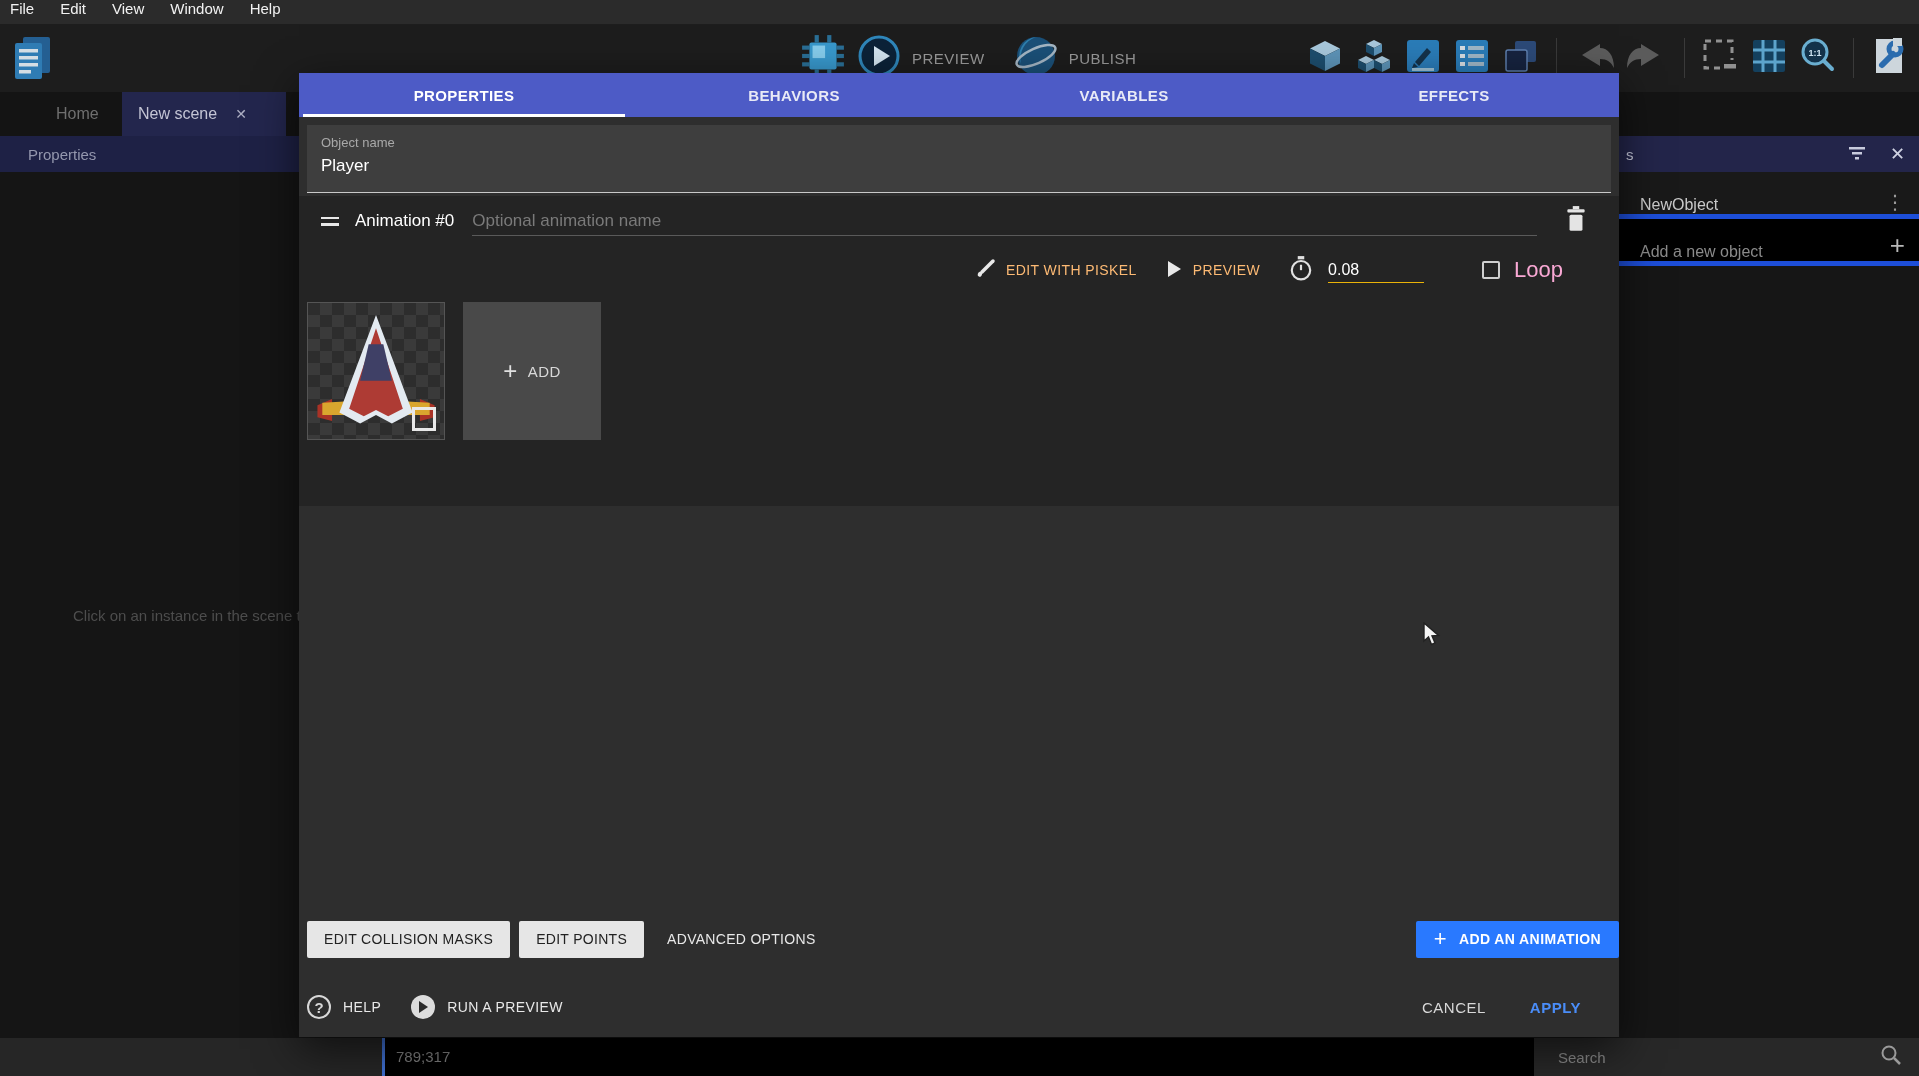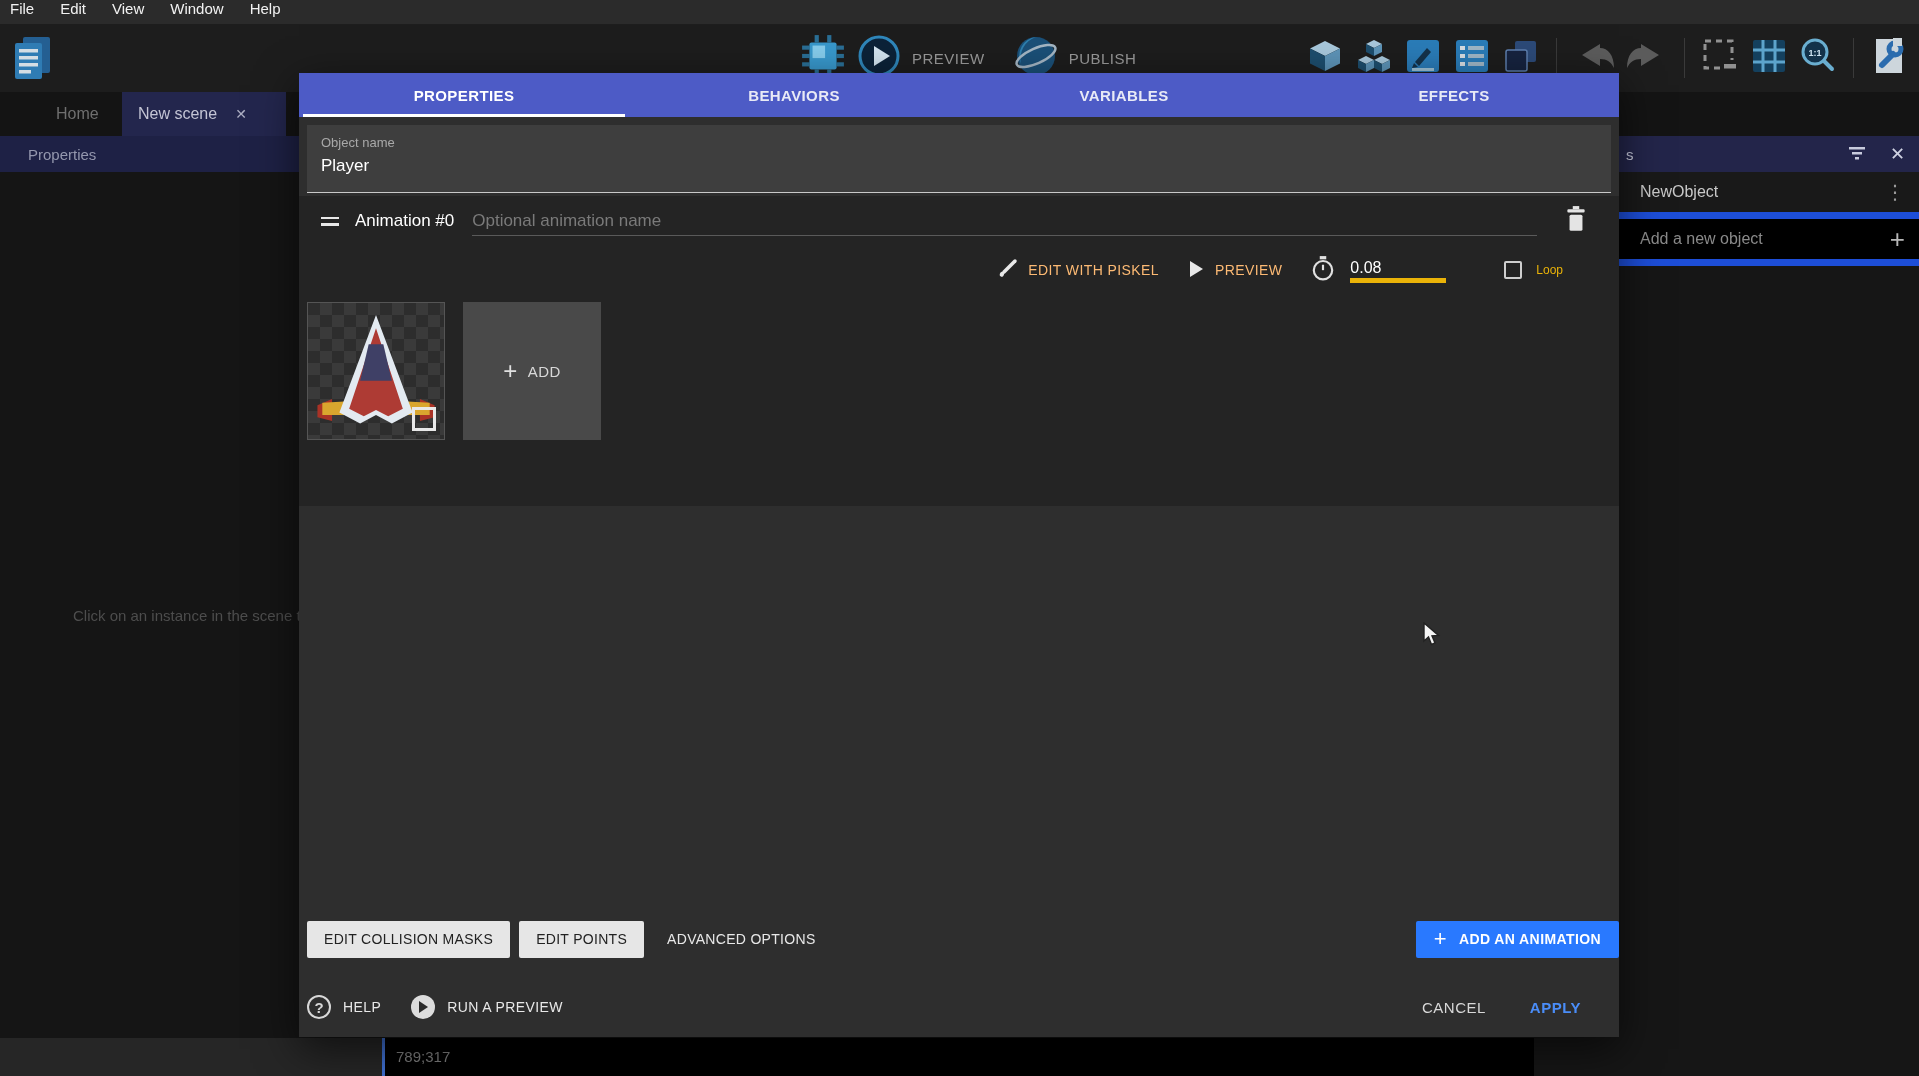--- a/index.html
+++ b/index.html
@@ -40,22 +40,22 @@
   .canvas-strip { position:absolute; left:382px; top:1038px; width:1152px; height:38px; background:#000; }
   .canvas-edge { position:absolute; left:0; top:0; width:3px; height:38px; background:#3f6fd0; }
   .scene-coords { position:absolute; left:14px; top:10px; color:#7e7e7e; font-size:15px; }
 
   
   .right-panel { position:absolute; left:1612px; top:136px; width:307px; bottom:38px; background:#161616; }
   .rp-header { position:absolute; left:0; top:0; width:100%; height:36px; background:#23254a;
                display:flex; align-items:center; padding:0 14px; color:#c6c8da; font-size:15px; }
   .rp-header .spacer { flex:1; }
   .rp-close { color:#cfd2e2; font-size:18px; margin-left:22px; }
-  .rp-row { position:absolute; left:0; width:100%; height:47px; display:flex; align-items:center;
-            padding:0 14px 0 28px; border-bottom:7px solid #1d4ed8; background:#191919; }
+  .rp-row { position:absolute; left:0; width:100%; height:47px; display:flex; align-items:flex-end;
+            padding:0 14px 0 28px; border-bottom:5px solid #1d4ed8; background:#191919; }
   .rp-row1 { top:36px; }
   .rp-row2 { top:83px; background:#000000; }
   .rp-name { color:#c9c9c9; font-size:16px; flex:1; }
   .rp-add { color:#8a8a8a; font-size:16px; flex:1; }
   .kebab { color:#9b9b9b; font-size:20px; letter-spacing:0; }
   .rp-plus { color:#b8b8b8; font-size:26px; font-weight:300; }
 
   
   .search-bar { position:absolute; left:1534px; top:1038px; width:385px; height:38px; background:#282828;
                 display:flex; align-items:center; padding:0 16px 0 24px; }
@@ -83,25 +83,25 @@
   .drag-handle { width:18px; margin-right:16px; }
   .drag-handle div { height:2.5px; background:#e8e8e8; margin:4px 0; }
   .anim-title { color:#ffffff; font-size:17px; margin-right:18px; white-space:nowrap; }
   .anim-name-input { flex:1; background:transparent; border:none; border-bottom:1px solid #5a5a5a; outline:none;
                      color:#e8e8e8; font-size:17px; height:30px; font-family:"Liberation Sans",sans-serif; margin-right:26px; }
   .anim-name-input::placeholder { color:#7a7a7a; }
   .anim-row2 { position:absolute; left:0; top:52px; width:100%; height:44px; display:flex; align-items:center;
                justify-content:flex-end; padding-right:56px; gap:14px; }
   .mini-btn { display:flex; align-items:center; gap:10px; color:#fdba74; font-size:14px; letter-spacing:0.4px;
               margin-right:14px; white-space:nowrap; }
-  .time-input { width:96px; background:transparent; border:none; border-bottom:5px solid #eab308; outline:none;
+  .time-input { width:96px; background:transparent; border:none; border-bottom:1px solid #eab308; outline:none;
                 color:#fff; font-size:16px; height:26px; font-family:"Liberation Sans",sans-serif; }
   .loop-wrap { display:flex; align-items:center; gap:14px; margin-left:44px; }
   .checkbox { width:18px; height:18px; border:2px solid #cfcfcf; border-radius:2px; }
-  .loop-label { color:#eab308; font-size:12px; }
+  .loop-label { color:#f9a8d4; font-size:22px; }
 
   .thumb-row { position:absolute; left:8px; top:106px; display:flex; gap:18px; }
   .sprite-tile { position:relative; width:138px; height:138px; border:1px solid #555;
                  background:repeating-conic-gradient(#3a3a3a 0% 25%, #2d2d2d 0% 50%) 0 0 / 24px 24px; }
   .sprite-tile svg { position:absolute; left:7px; top:7px; }
   .tile-check { position:absolute; right:8px; bottom:8px; width:24px; height:24px; border:3px solid #e8e8e8; }
   .add-tile { width:138px; height:138px; background:#494949; display:flex; align-items:center; justify-content:center;
               gap:10px; color:#d8d8d8; font-size:15px; letter-spacing:0.5px; }
   .add-tile .plus { font-size:24px; font-weight:300; color:#e0e0e0; }
 
@@ -337,20 +337,29 @@
     <div class="rp-row rp-row1">
       <span class="rp-name">NewObject</span>
       <span class="kebab">⋮</span>
     </div>
     <div class="rp-row rp-row2">
       <span class="rp-add">Add a new object</span>
       <span class="rp-plus">+</span>
     </div>
   </div>
 
+  <div class="search-bar">
+    <input class="search-input" type="text" placeholder="Search" style="">
+    <span>
+      <svg width="24" height="24" viewBox="0 0 24 24">
+        <circle cx="10" cy="10" r="6.5" fill="none" stroke="#9a9a9a" stroke-width="2"></circle>
+        <line x1="15" y1="15" x2="21" y2="21" stroke="#9a9a9a" stroke-width="2.5"></line>
+      </svg>
+    </span>
+  </div>
 
   <div class="dialog">
 
     <div class="dlg-tabs">
       <div class="dlg-tab active">
         <span>PROPERTIES</span>
       </div>
       <div class="dlg-tab">
         <span>BEHAVIORS</span>
       </div>

